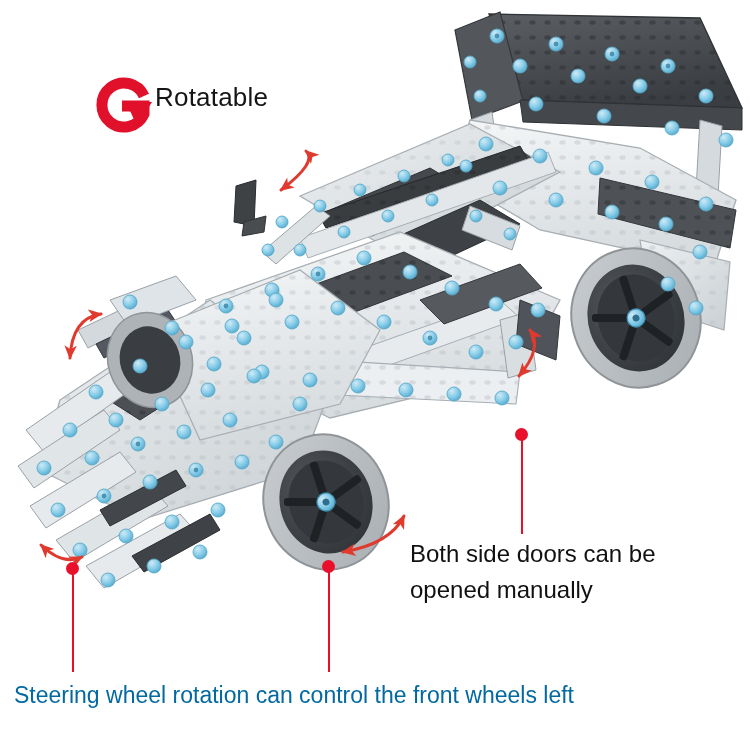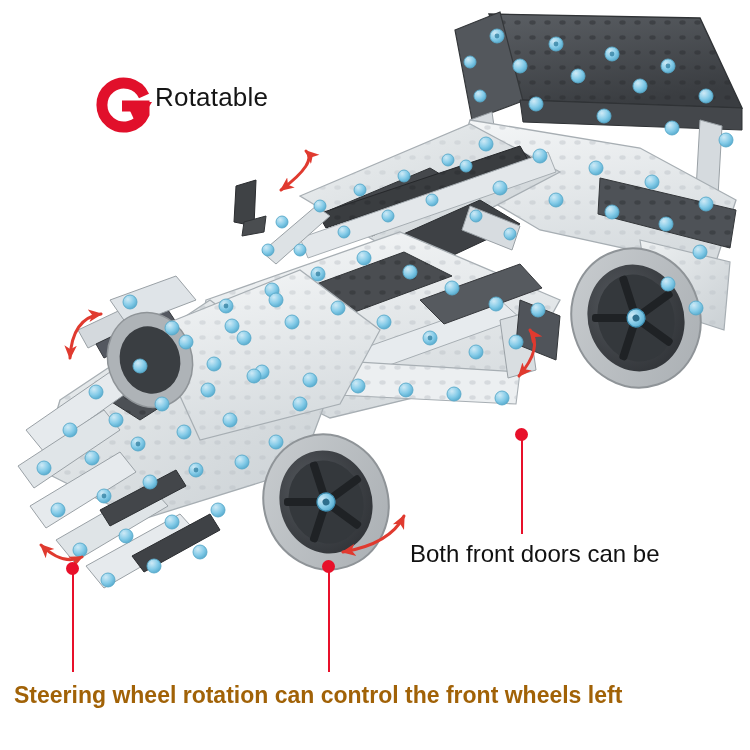--- a/index.html
+++ b/index.html
@@ -14,21 +14,21 @@
   .abs{position:absolute;}
 
   
   .ann-title{
     font-size:26px;color:#151515;letter-spacing:.2px;white-space:nowrap;
   }
   .caption{
     font-size:24px;color:#111111;line-height:33px;white-space:nowrap;
   }
   .caption-bottom{
-    font-size:23px;color:#a16207;line-height:34px;white-space:nowrap;font-weight:bold;
+    font-size:23px;color:#0369a1;line-height:34px;white-space:nowrap;
   }
 
   
   .leader{background:#e8102a;width:2px;}
   .dot{background:#e8102a;border-radius:50%;}
 
   svg{display:block;overflow:visible;}
 </style>
 </head>
 <body>
@@ -321,21 +321,22 @@
   </svg>
 
   <svg class="abs" style="left:92px;top:76px" width="62" height="58" viewBox="0 0 62 58">
     <path d="M52,20 A22,22 0 1 0 52,38 L52,30 L30,30" fill="none" stroke="#e1102b" stroke-width="11" stroke-linecap="butt"></path>
     <polygon points="34,26 60,26 45,50" fill="#e1102b"></polygon>
   </svg>
   <div class="abs ann-title" style="left:155px;top:82px">Rotatable</div>
 
   <div class="abs leader" style="left:521px;top:438px;height:96px"></div>
   <div class="abs dot" style="left:515px;top:428px;width:13px;height:13px"></div>
-  <div class="abs caption" style="left:410px;top:537px">Both front doors can be</div>
+  <div class="abs caption" style="left:410px;top:537px">Both side doors can be</div>
+  <div class="abs caption" style="left:410px;top:573px">opened manually</div>
 
   <div class="abs leader" style="left:72px;top:572px;height:100px"></div>
   <div class="abs dot" style="left:66px;top:562px;width:13px;height:13px"></div>
 
   <div class="abs leader" style="left:328px;top:570px;height:102px"></div>
   <div class="abs dot" style="left:322px;top:560px;width:13px;height:13px"></div>
 
   <div class="abs caption-bottom" style="left:14px;top:678px">Steering wheel rotation can control the front wheels left</div>
 
 </div>

